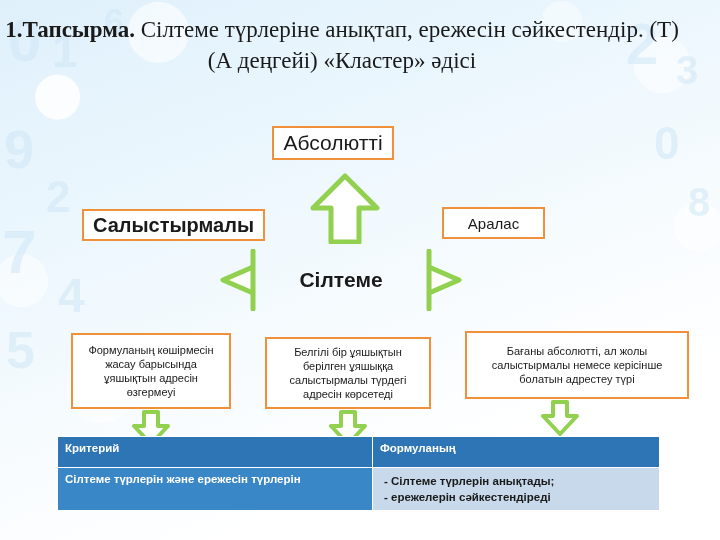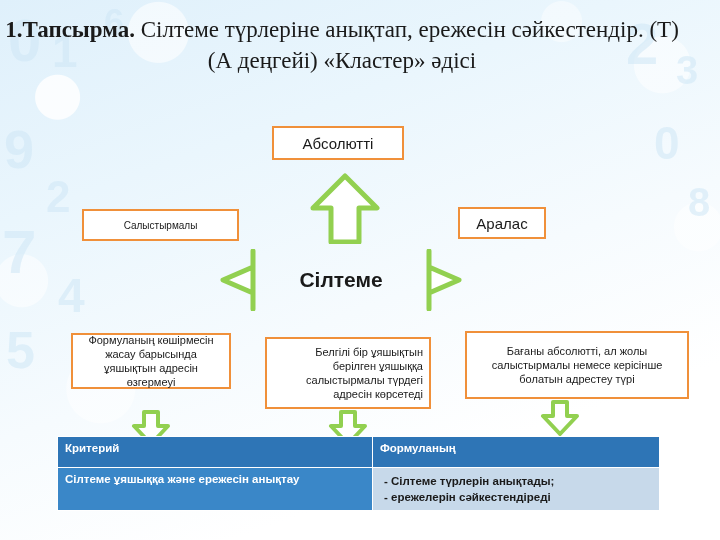--- a/index.html
+++ b/index.html
@@ -61,40 +61,40 @@
     position: absolute;
     box-sizing: border-box;
     border: 2px solid #f0903a;
     background: #ffffff;
     display: flex;
     align-items: center;
     justify-content: center;
     text-align: center;
     color: #1a1a1a;
   }
-  .obox.top    { left: 272px; top: 126px;  width: 132px; height: 34px; font-size: 15px; }
-  .obox.left   { left: 82px;  top: 209px;  width: 157px; height: 32px; font-size: 10px; }
-  .obox.right  { left: 458px; top: 207px;  width: 88px; height: 32px; font-size: 15px; }
+  .obox.top    { left: 272px; top: 126px;  width: 122px; height: 34px; font-size: 21px; }
+  .obox.left   { left: 82px;  top: 209px;  width: 183px; height: 32px; font-size: 20px; font-weight: bold; }
+  .obox.right  { left: 442px; top: 207px;  width: 103px; height: 32px; font-size: 15px; }
 
   .dbox {
     position: absolute;
     box-sizing: border-box;
     border: 2px solid #f0903a;
     background: #ffffff;
     display: flex;
     align-items: center;
     justify-content: center;
     text-align: center;
     color: #1a1a1a;
     font-size: 11px;
     line-height: 14px;
     padding: 3px 6px;
   }
-  .dbox.d1 { left: 71px;  top: 333px; width: 160px; height: 56px; }
-  .dbox.d2 { left: 265px; top: 337px; width: 166px; height: 72px; text-align: right; }
+  .dbox.d1 { left: 71px;  top: 333px; width: 160px; height: 76px; }
+  .dbox.d2 { left: 265px; top: 337px; width: 166px; height: 72px; }
   .dbox.d3 { left: 465px; top: 331px; width: 224px; height: 68px; }
 
   
   .center-arrow {
     position: absolute;
     left: 219px;
     top: 249px;
     width: 244px;
     height: 62px;
   }
@@ -219,20 +219,20 @@
 
   <table class="table">
     <thead>
       <tr>
         <th>Критерий</th>
         <th>Формуланың</th>
       </tr>
     </thead>
     <tbody>
       <tr>
-        <td class="c1">Сілтеме ұяшыққа және ережесін анықтау</td>
+        <td class="c1">Сілтеме түрлерін және ережесін түрлерін</td>
         <td class="c2" style="white-space: pre-line;">- Сілтеме түрлерін анықтады;
 - ережелерін сәйкестендіреді</td>
       </tr>
     </tbody>
   </table>
 
 </div>
 
 </body></html>

